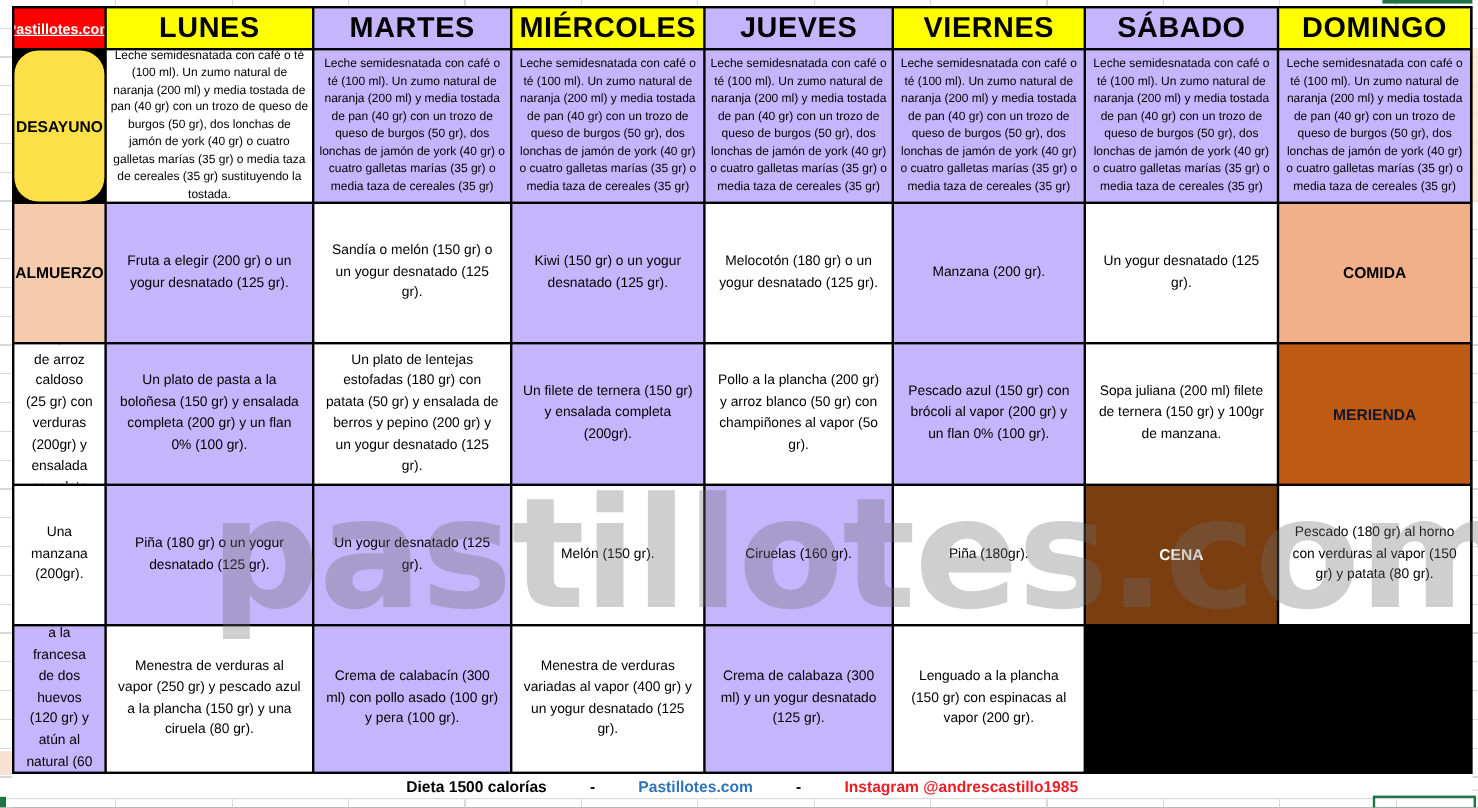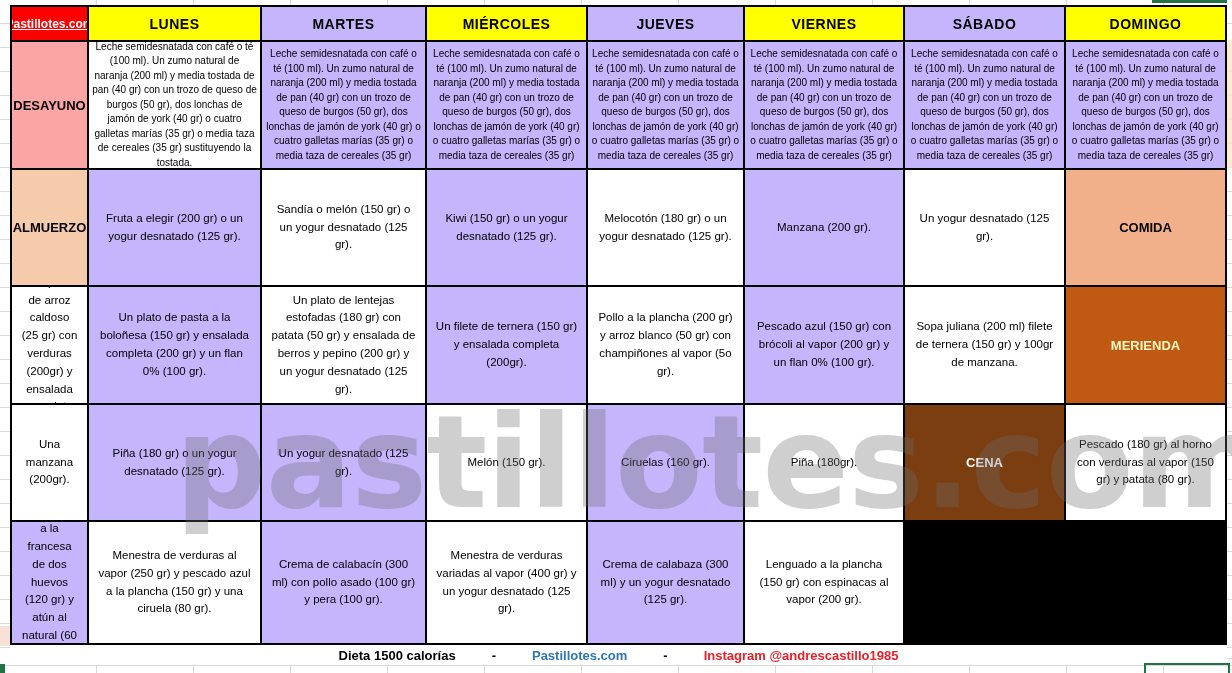--- a/index.html
+++ b/index.html
@@ -33,26 +33,26 @@
     grid-template-rows:33px 126px 115px 116px 115px 121px;
     gap:2px;background:#000;border:2px solid #000;z-index:1;
   }
   .cell{display:flex;align-items:center;justify-content:center;text-align:center;
     overflow:hidden;box-sizing:border-box;background:#fff;color:#000;}
   .bg-white{background:#ffffff;}
   .bg-cream{background:#c4b5fd;}
   .bg-yellow{background:#ffff00;}
   .brand-cell{background:#ff0000;}
   .brand-link{color:#ffffff;font-weight:bold;font-size:12px;text-decoration:underline;}
-  .day-header{font-weight:bold;font-size:14px;letter-spacing:0.5px;}
+  .day-header{font-weight:bold;font-size:24px;letter-spacing:0.5px;}
   .row-label{font-weight:bold;font-size:13px;}
-  .lbl-desayuno{background:#fca5a5;}
+  .lbl-desayuno{background:#fde047;border-radius:20px;}
   .lbl-almuerzo{background:#f6cbac;}
   .lbl-comida{background:#f1b089;}
-  .lbl-merienda{background:#c05a12;color:#fef9c3;}
+  .lbl-merienda{background:#c05a12;color:#0f172a;}
   .lbl-cena{background:#7b3e10;color:#ffffff;}
   .meal-small{font-size:10px;line-height:1.45;padding:2px 3px;}
   .meal{font-size:11.5px;line-height:1.55;padding:3px 8px;}
 
   
   .watermark{position:absolute;left:175px;top:388px;z-index:5;pointer-events:none;
     font-family:"DejaVu Sans", sans-serif;font-weight:bold;font-size:128px;
     letter-spacing:-1px;white-space:nowrap;color:rgba(110,110,110,0.33);}
 
   

